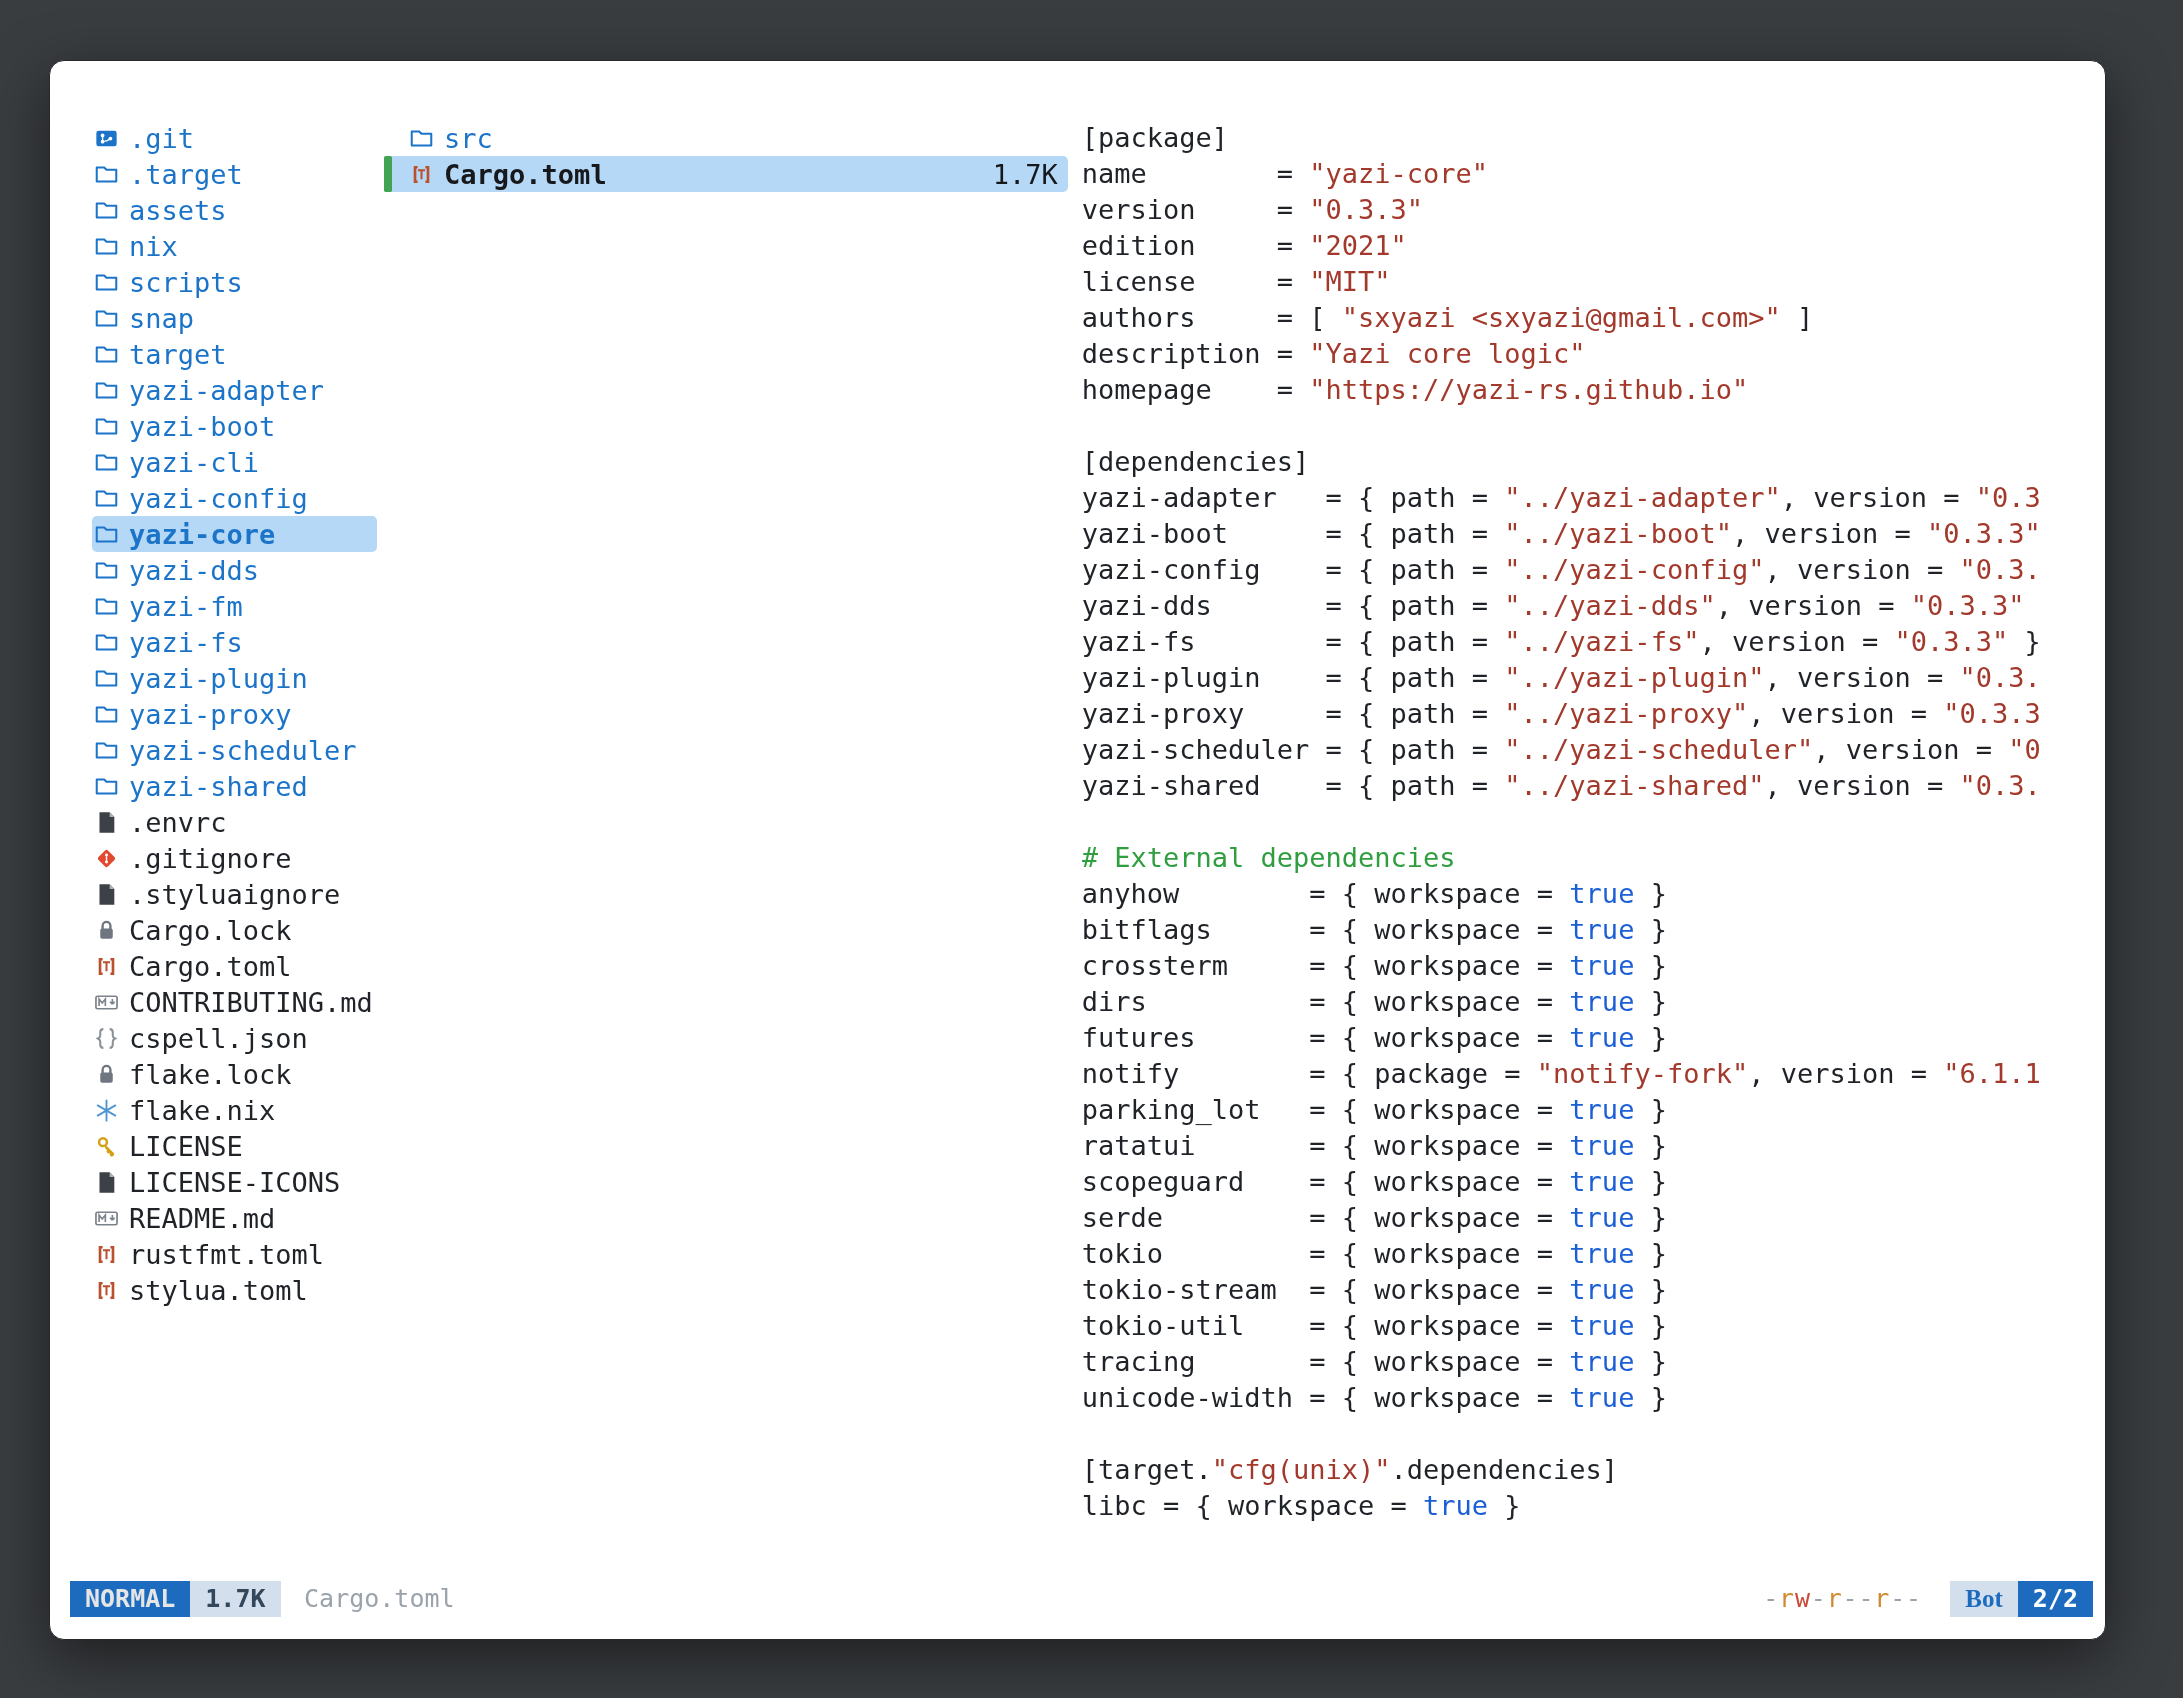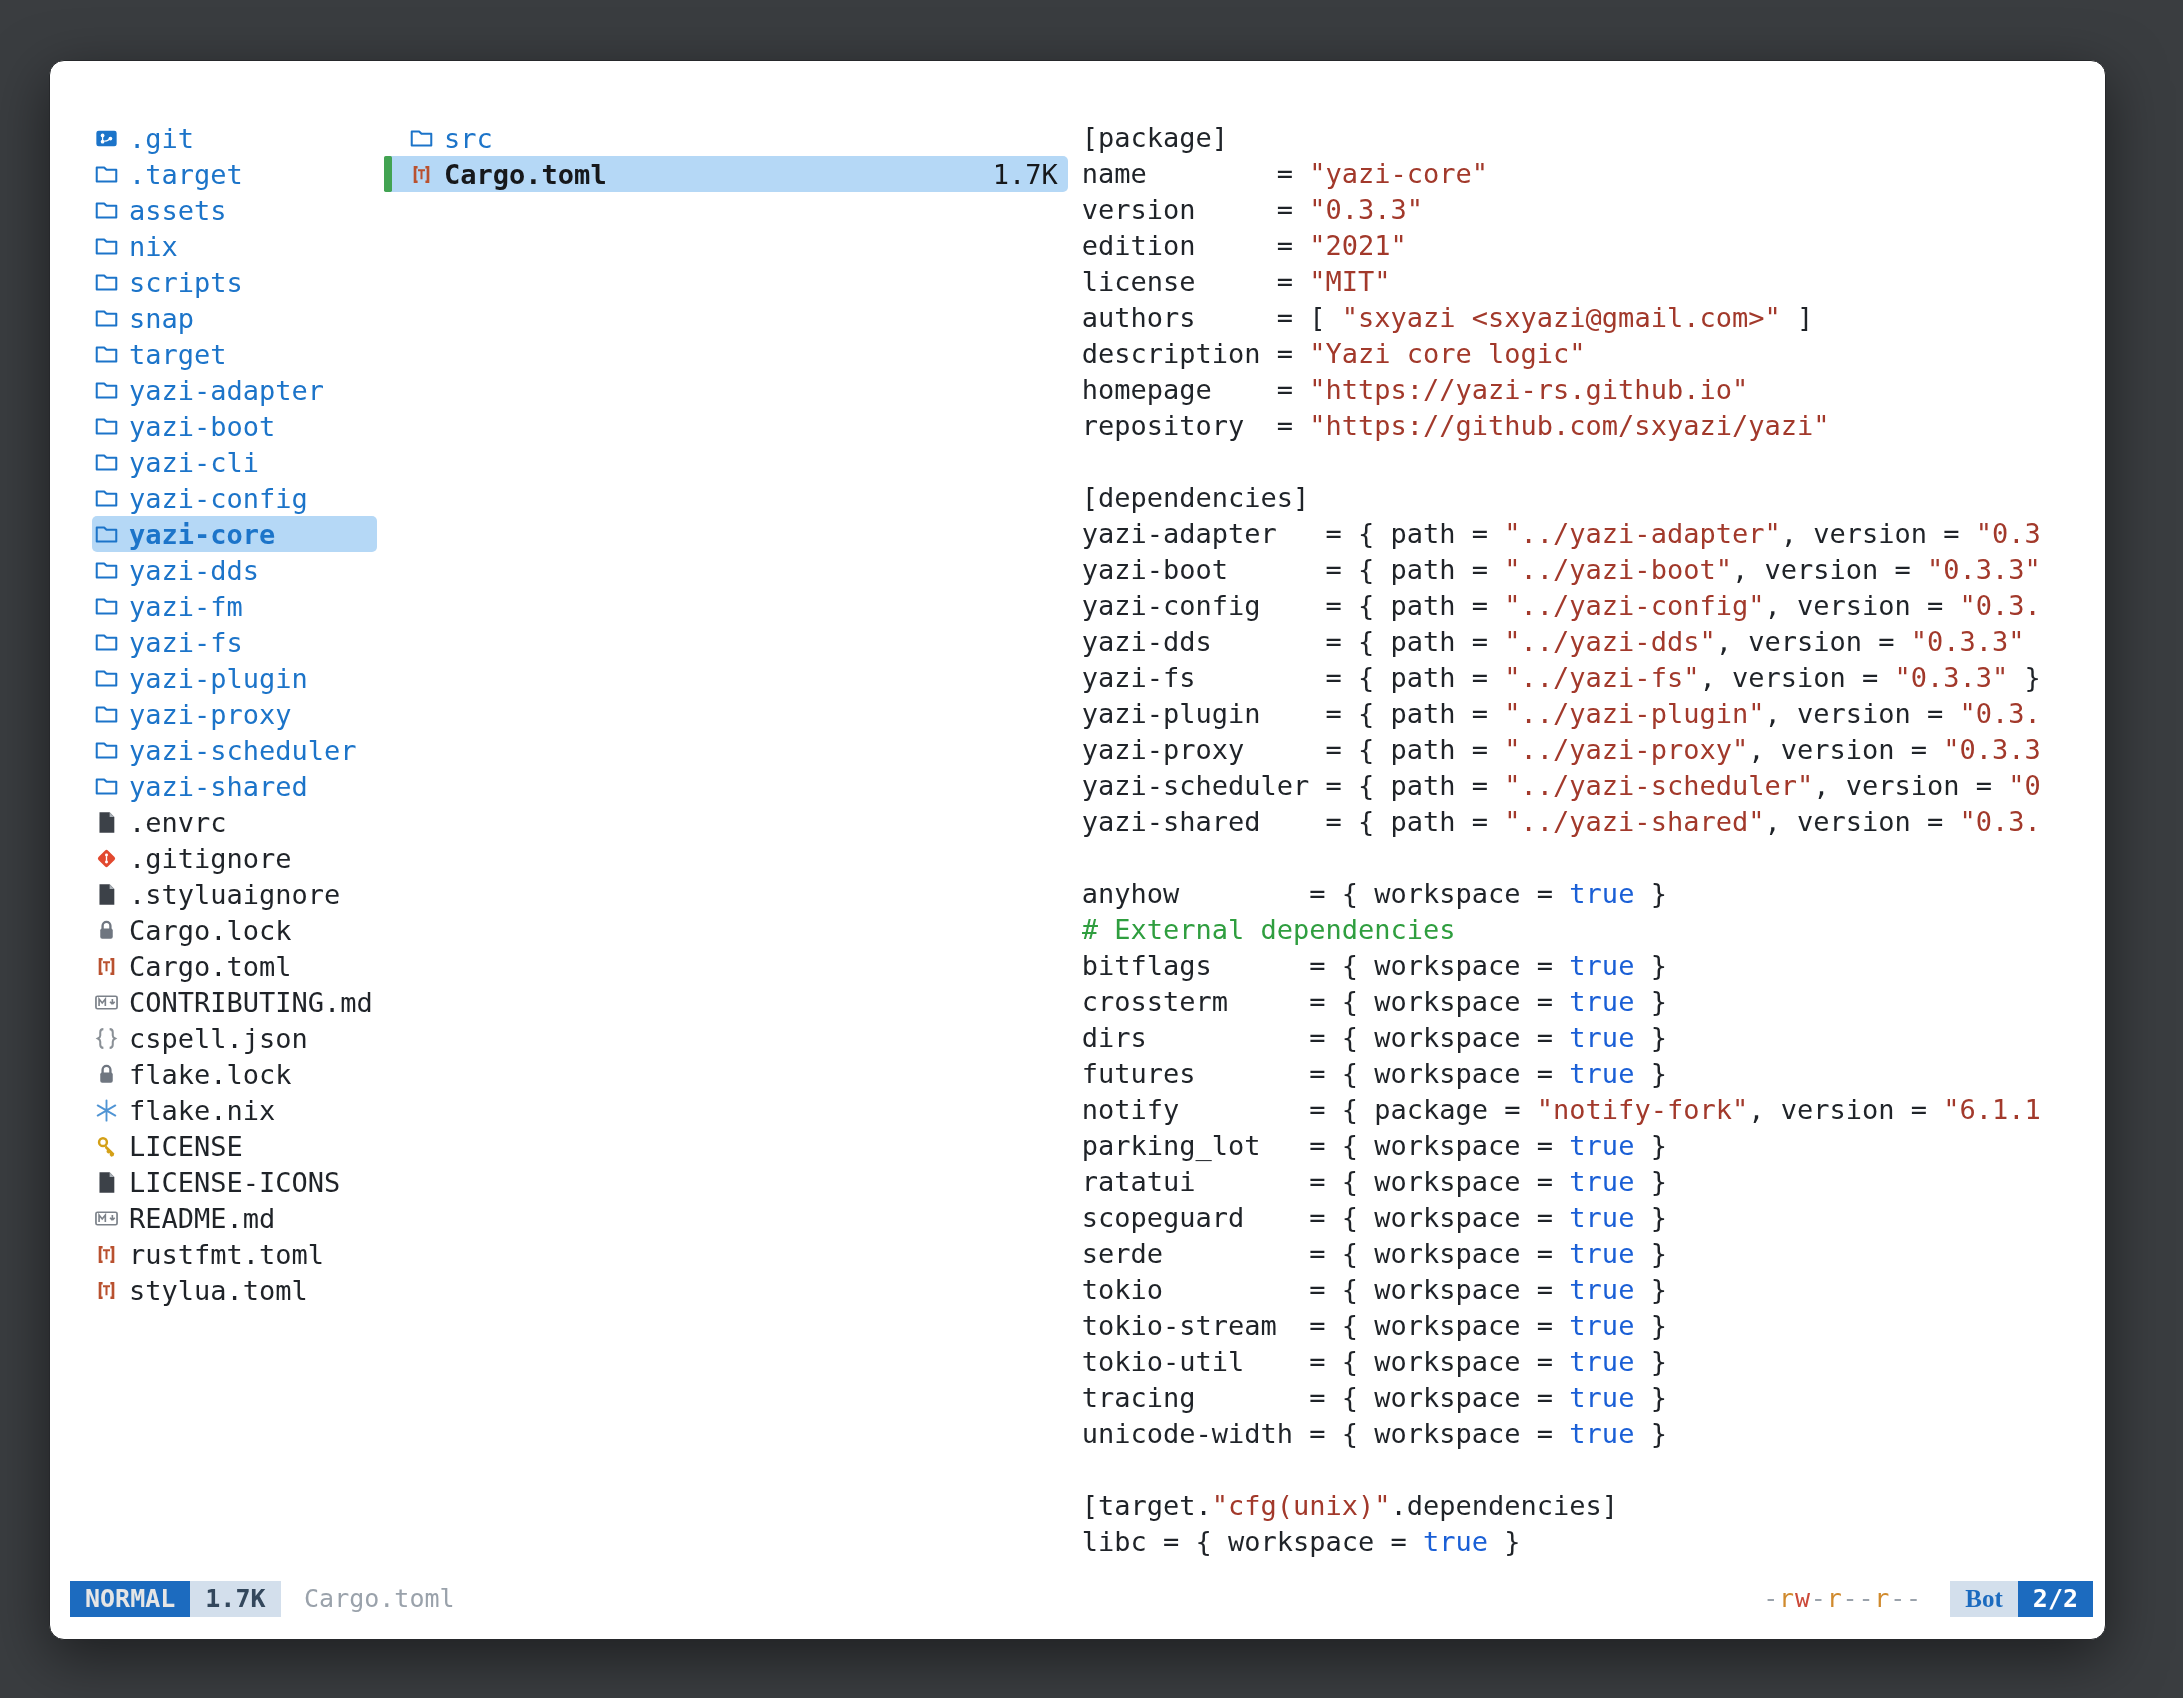--- a/index.html
+++ b/index.html
@@ -435,35 +435,34 @@
       </div>
     <div class="pane pane-preview" id="preview-pane">
         <div class="preview-line"><span class="tok-plain">[package]</span></div>
         <div class="preview-line"><span class="tok-plain">name        = </span><span class="tok-str">"yazi-core"</span></div>
         <div class="preview-line"><span class="tok-plain">version     = </span><span class="tok-str">"0.3.3"</span></div>
         <div class="preview-line"><span class="tok-plain">edition     = </span><span class="tok-str">"2021"</span></div>
         <div class="preview-line"><span class="tok-plain">license     = </span><span class="tok-str">"MIT"</span></div>
         <div class="preview-line"><span class="tok-plain">authors     = [ </span><span class="tok-str">"sxyazi &lt;sxyazi@gmail.com&gt;"</span><span class="tok-plain"> ]</span></div>
         <div class="preview-line"><span class="tok-plain">description = </span><span class="tok-str">"Yazi core logic"</span></div>
         <div class="preview-line"><span class="tok-plain">homepage    = </span><span class="tok-str">"https://yazi-rs.github.io"</span></div>
-        <div class="preview-line"><span class="tok-plain">repository  = </span><span class="tok-str">"https://github.com/sxyazi/yazi"</span></div>
         <div class="preview-line"></div>
         <div class="preview-line"><span class="tok-plain">[dependencies]</span></div>
         <div class="preview-line"><span class="tok-plain">yazi-adapter   = { path = </span><span class="tok-str">"../yazi-adapter"</span><span class="tok-plain">, version = </span><span class="tok-str">"0.3</span></div>
         <div class="preview-line"><span class="tok-plain">yazi-boot      = { path = </span><span class="tok-str">"../yazi-boot"</span><span class="tok-plain">, version = </span><span class="tok-str">"0.3.3"</span></div>
         <div class="preview-line"><span class="tok-plain">yazi-config    = { path = </span><span class="tok-str">"../yazi-config"</span><span class="tok-plain">, version = </span><span class="tok-str">"0.3.</span></div>
         <div class="preview-line"><span class="tok-plain">yazi-dds       = { path = </span><span class="tok-str">"../yazi-dds"</span><span class="tok-plain">, version = </span><span class="tok-str">"0.3.3"</span></div>
         <div class="preview-line"><span class="tok-plain">yazi-fs        = { path = </span><span class="tok-str">"../yazi-fs"</span><span class="tok-plain">, version = </span><span class="tok-str">"0.3.3"</span><span class="tok-plain"> }</span></div>
         <div class="preview-line"><span class="tok-plain">yazi-plugin    = { path = </span><span class="tok-str">"../yazi-plugin"</span><span class="tok-plain">, version = </span><span class="tok-str">"0.3.</span></div>
         <div class="preview-line"><span class="tok-plain">yazi-proxy     = { path = </span><span class="tok-str">"../yazi-proxy"</span><span class="tok-plain">, version = </span><span class="tok-str">"0.3.3</span></div>
         <div class="preview-line"><span class="tok-plain">yazi-scheduler = { path = </span><span class="tok-str">"../yazi-scheduler"</span><span class="tok-plain">, version = </span><span class="tok-str">"0</span></div>
         <div class="preview-line"><span class="tok-plain">yazi-shared    = { path = </span><span class="tok-str">"../yazi-shared"</span><span class="tok-plain">, version = </span><span class="tok-str">"0.3.</span></div>
         <div class="preview-line"></div>
+        <div class="preview-line"><span class="tok-comment"># External dependencies</span></div>
         <div class="preview-line"><span class="tok-plain">anyhow        = { workspace = </span><span class="tok-bool">true</span><span class="tok-plain"> }</span></div>
-        <div class="preview-line"><span class="tok-comment"># External dependencies</span></div>
         <div class="preview-line"><span class="tok-plain">bitflags      = { workspace = </span><span class="tok-bool">true</span><span class="tok-plain"> }</span></div>
         <div class="preview-line"><span class="tok-plain">crossterm     = { workspace = </span><span class="tok-bool">true</span><span class="tok-plain"> }</span></div>
         <div class="preview-line"><span class="tok-plain">dirs          = { workspace = </span><span class="tok-bool">true</span><span class="tok-plain"> }</span></div>
         <div class="preview-line"><span class="tok-plain">futures       = { workspace = </span><span class="tok-bool">true</span><span class="tok-plain"> }</span></div>
         <div class="preview-line"><span class="tok-plain">notify        = { package = </span><span class="tok-str">"notify-fork"</span><span class="tok-plain">, version = </span><span class="tok-str">"6.1.1</span></div>
         <div class="preview-line"><span class="tok-plain">parking_lot   = { workspace = </span><span class="tok-bool">true</span><span class="tok-plain"> }</span></div>
         <div class="preview-line"><span class="tok-plain">ratatui       = { workspace = </span><span class="tok-bool">true</span><span class="tok-plain"> }</span></div>
         <div class="preview-line"><span class="tok-plain">scopeguard    = { workspace = </span><span class="tok-bool">true</span><span class="tok-plain"> }</span></div>
         <div class="preview-line"><span class="tok-plain">serde         = { workspace = </span><span class="tok-bool">true</span><span class="tok-plain"> }</span></div>
         <div class="preview-line"><span class="tok-plain">tokio         = { workspace = </span><span class="tok-bool">true</span><span class="tok-plain"> }</span></div>

